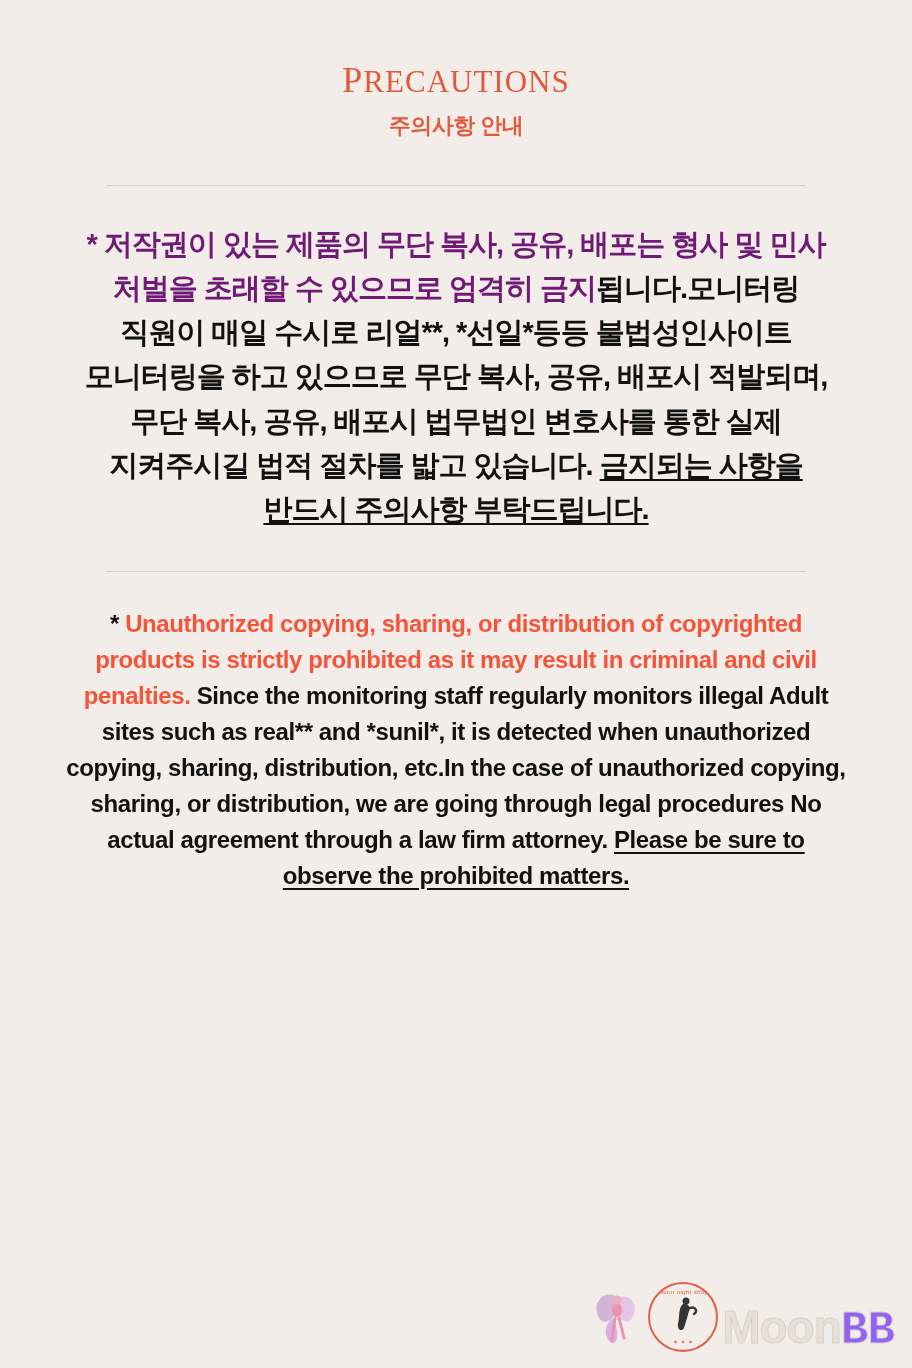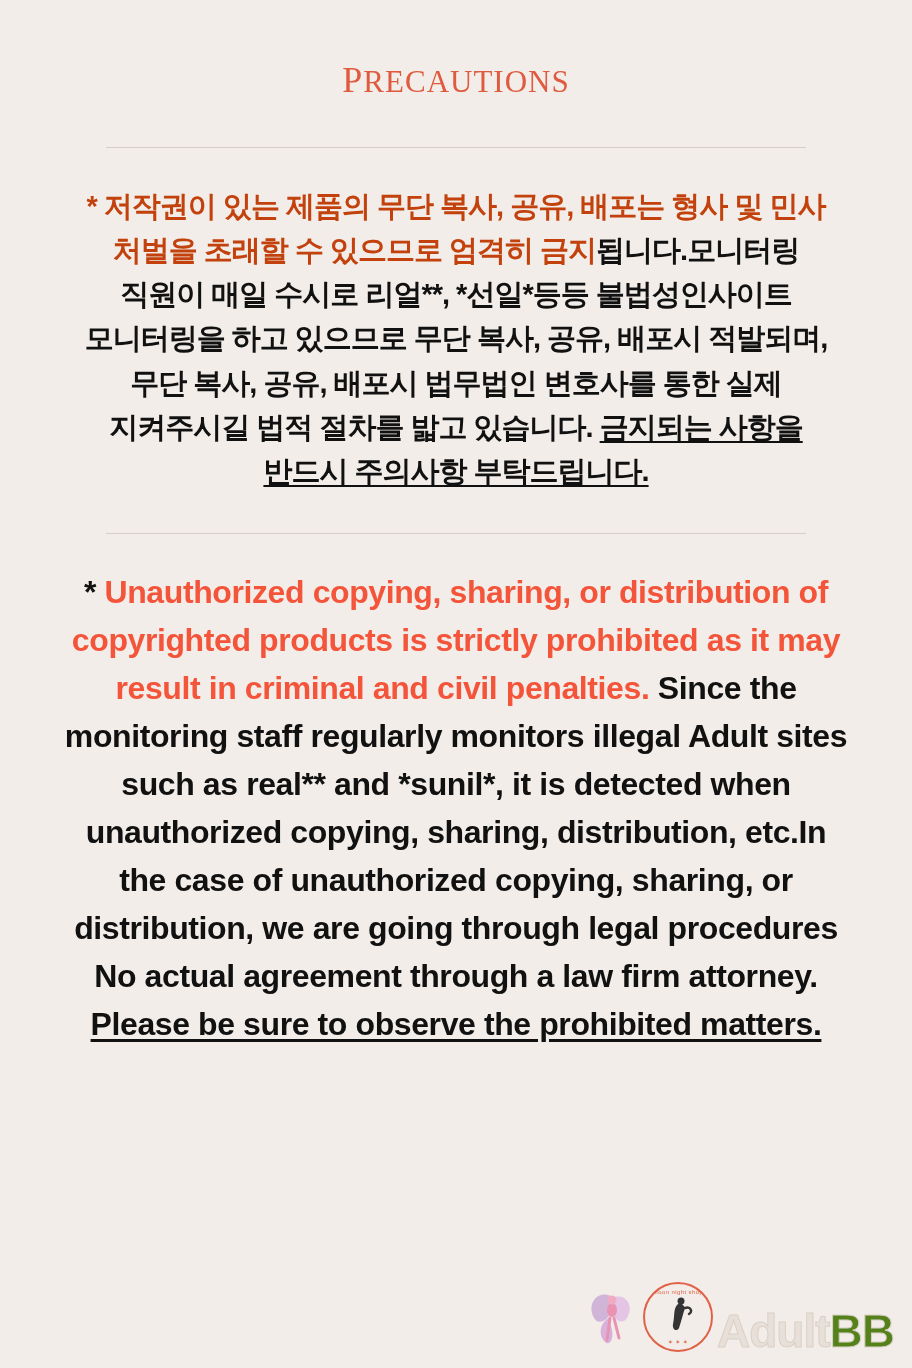--- a/index.html
+++ b/index.html
@@ -64,32 +64,32 @@
     margin: 36px 54px 0 54px;
     text-align: center;
     font-size: 29px;
     font-weight: bold;
     line-height: 1.52;
     color: #111111;
     letter-spacing: -1px;
     word-break: keep-all;
   }
   .ko-block .hl {
-    color: #c2410c;
+    color: #701a75;
   }
   .ko-block .ul {
     text-decoration: underline;
     text-underline-offset: 4px;
   }
 
   
   .en-block {
     margin: 34px 46px 0 46px;
     text-align: center;
-    font-size: 32px;
+    font-size: 24px;
     font-weight: bold;
     line-height: 1.50;
     color: #111111;
     letter-spacing: -0.4px;
   }
   .en-block .hl {
     color: #f4543a;
   }
   .en-block .ul {
     text-decoration: underline;
@@ -141,30 +141,32 @@
     font-family: "Liberation Sans", sans-serif;
     font-size: 46px;
     font-weight: bold;
     color: #e8e0d8;
     -webkit-text-stroke: 1px #d8cfc6;
     letter-spacing: -1px;
     line-height: 1;
     margin-bottom: 4px;
   }
   .brand .bb {
-    color: #4d7c0f;
+    color: #8b5cf6;
+    font-family: Liberation Mono, monospace;
   }
 </style>
 </head>
 <body>
 
 <div class="page">
 
   <div class="header">
     <div class="title-en">Precautions</div>
+    <div class="title-ko">주의사항 안내</div>
   </div>
 
   <div class="divider"></div>
 
   <div class="ko-block">
     <span class="hl">* 저작권이 있는 제품의 무단 복사, 공유, 배포는 형사 및 민사 처벌을 초래할 수 있으므로 엄격히 금지</span><span>됩니다.모니터링 직원이 매일 수시로 리얼**, *선일*등등 불법성인사이트 모니터링을 하고 있으므로 무단 복사, 공유, 배포시 적발되며, 무단 복사, 공유, 배포시 법무법인 변호사를 통한 실제 지켜주시길 법적 절차를 밟고 있습니다.</span>
     <span class="ul">금지되는 사항을 반드시 주의사항 부탁드립니다.</span>
   </div>
 
   <div class="divider second"></div>
@@ -187,16 +189,16 @@
     </div>
     <div class="stamp">
       <div class="stamp-text">Moon night shop</div>
       <svg width="66" height="66" viewBox="0 0 66 66" xmlns="http://www.w3.org/2000/svg" style="position:absolute;top:0;left:0">
         <path d="M33 20 C28 24, 30 32, 28 40 C27 46, 32 48, 34 44 C36 38, 38 30, 40 24 C38 20, 35 18, 33 20 Z" fill="#2b2b2b"></path>
         <circle cx="36" cy="17" r="3.5" fill="#2b2b2b"></circle>
         <path d="M40 24 C46 22, 48 28, 44 30" stroke="#2b2b2b" stroke-width="2.5" fill="none" stroke-linecap="round"></path>
       </svg>
       <div class="stamp-text bottom">✶ ✶ ✶</div>
     </div>
-    <div class="brand"><span>Adult</span><span class="bb">BB</span></div>
+    <div class="brand"><span>Moon</span><span class="bb">BB</span></div>
   </div>
 
 </div>
 
 </body></html>

